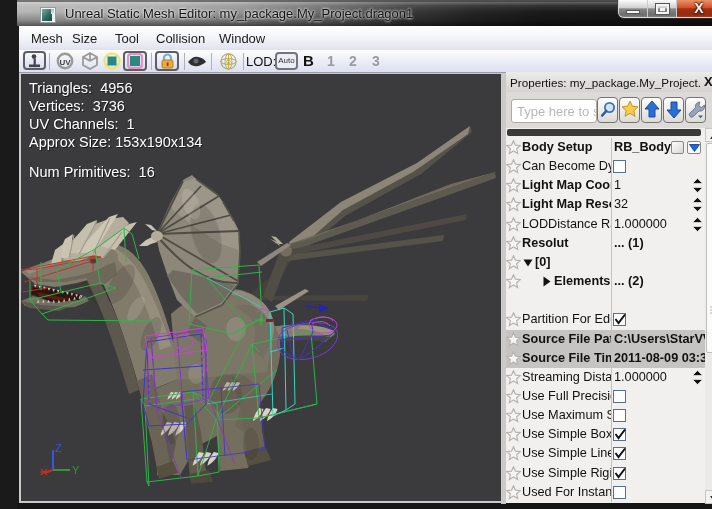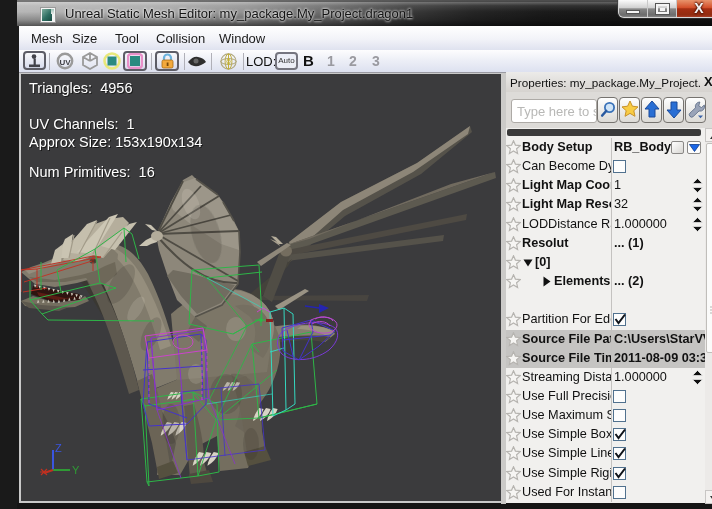--- a/index.html
+++ b/index.html
@@ -157,20 +157,21 @@
     <div id="autobtn">Auto</div>
     <div style="position:absolute;left:284px;top:2px;font-size:15px;font-weight:bold;color:#111">B</div>
     <div class="lodnum" style="left:308px">1</div>
     <div class="lodnum" style="left:330px">2</div>
     <div class="lodnum" style="left:353px">3</div>
   </div>
 
   <div id="vpborder" class="abs"></div>
   <div id="viewport" class="abs">
     <div class="stat" style="top:6px">Triangles:&nbsp; 4956</div>
+    <div class="stat" style="top:24px">Vertices:&nbsp; 3736</div>
     <div class="stat" style="top:42px">UV Channels:&nbsp; 1</div>
     <div class="stat" style="top:60px">Approx Size: 153x190x134</div>
     <div class="stat" style="top:90px">Num Primitives:&nbsp; 16</div>
     <svg id="dragon" width="480" height="427" viewBox="0 0 480 427" style="position:absolute;left:0;top:0">
       <path d="M261 180 L268 168 L320 128 L396 89 L449 52 L451 58 L400 100 L324 142 L268 189 Z" fill="#55524a"></path>
       <path d="M268 168 L320 128 L396 89 L449 52 L447 60 L392 98 L322 136 L272 180 Z" fill="#8d8678"></path>
       <path d="M266 171 L474 98 L475 104 L268 178 Z" fill="#5d5a50"></path>
       <path d="M266 171 L474 98 L430 110 L288 165 Z" fill="#716b5f"></path>
       <path d="M266 176 L446 140 L445 146 L267 182 Z" fill="#4e4a43"></path>
       <path d="M266 181 L423 161 L422 167 L266 187 Z" fill="#55524a"></path>

